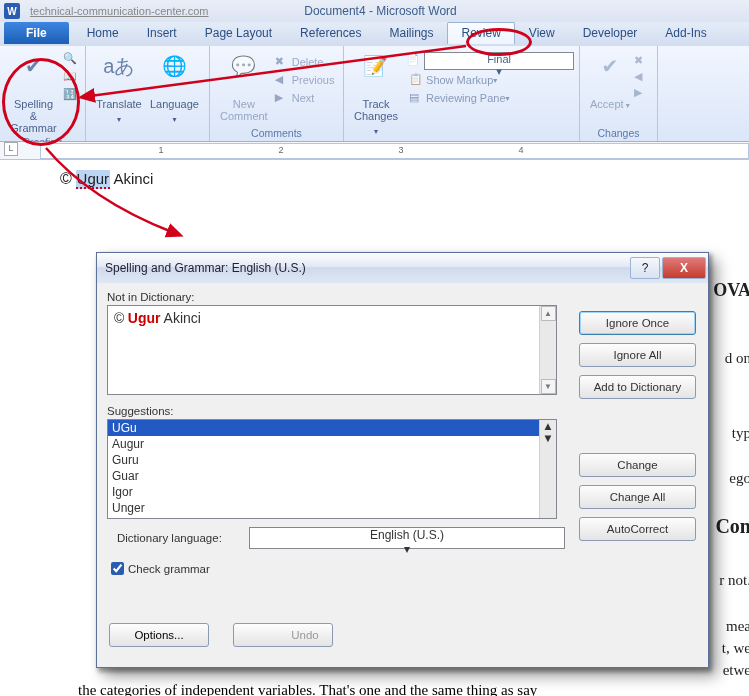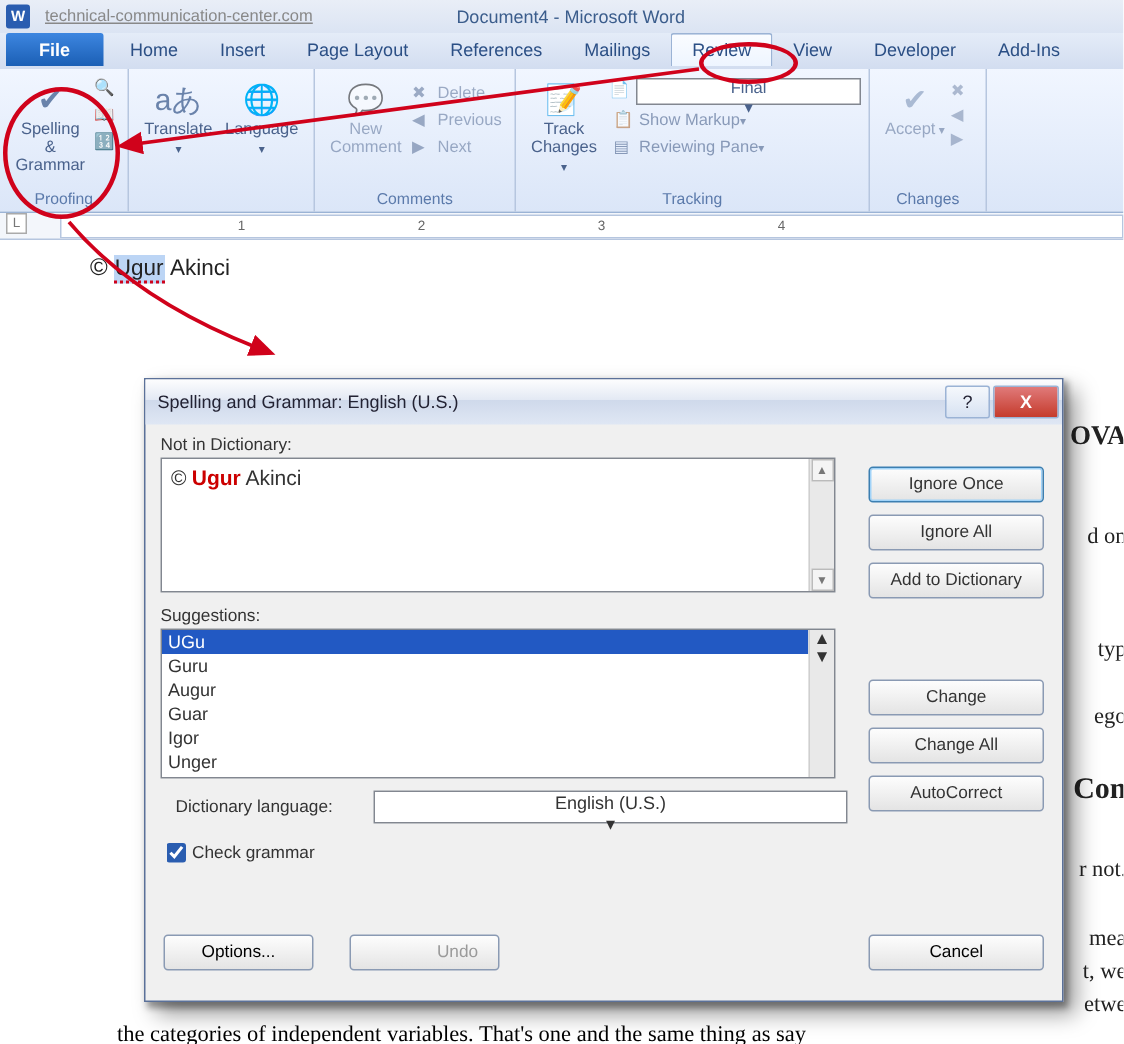--- a/index.html
+++ b/index.html
@@ -18,21 +18,21 @@
   .ribbon-tabs .tab.active { background: linear-gradient(#fafcff,#eef5ff); border:1px solid #9bb3d5; border-bottom:none; border-radius:2px 2px 0 0; padding:3px 13px 4px 13px; margin-bottom:-1px; }
 
   .circle { position:absolute; border:3px solid #d0021b; border-radius:50%; pointer-events:none; z-index:50; }
 
   
   .ribbon { height: 96px; background: linear-gradient(#f1f6ff,#dbe6f8); border-bottom:1px solid #9bb3d5; display:flex; font-size:11px; color:#4a628c; }
   .group { border-right:1px solid #b6c6df; padding:4px 6px 2px 6px; display:flex; flex-direction:column; position:relative; }
   .group .glabel { text-align:center; font-size:10.5px; color:#5b7aab; margin-top:auto; }
   .bigbtn { display:flex; flex-direction:column; align-items:center; justify-content:flex-start; padding:2px 4px; color:#4a628c; }
   .bigbtn .ic { width:32px; height:28px; display:flex; align-items:center; justify-content:center; font-size:20px; color:#6a83ab; }
-  .bigbtn .lbl { font-size:11px; text-align:center; line-height:12px; margin-top:0; }
+  .bigbtn .lbl { font-size:11px; text-align:center; line-height:12px; margin-top:18px; }
   .bigbtn.disabled { opacity:0.5; }
   .smallbtn { display:flex; align-items:center; font-size:11px; padding:1px 3px; color:#4a628c; }
   .smallbtn .ic { width:14px; height:14px; margin-right:3px; display:inline-flex; }
   .row { display:flex; }
   .col { display:flex; flex-direction:column; gap:2px; }
   .drop::after { content:" \25BE"; font-size:8px; color:#4a628c; }
 
   
   .ruler { height:18px; background:#f3f6fb; border-bottom:1px solid #b6c6df; display:flex; align-items:center; font-size:9px; color:#777; position:relative; }
   .ruler .l-lbl { position:absolute; left:4px; top:0; width:14px; height:14px; border:1px solid #aaa; background:#fff; font-size:9px; text-align:center; }
@@ -276,22 +276,22 @@
       <div class="dlgbtn default">Ignore Once</div>
       <div class="dlgbtn">Ignore All</div>
       <div class="dlgbtn">Add to Dictionary</div>
     </div>
 
     <div style="margin-top:10px;">
       <label>Suggestions:</label>
       <div class="txtbox sugbox" style="margin-top:2px;">
         <div class="list">
           <div class="item sel">UGu</div>
+          <div class="item">Augur</div>
           <div class="item">Guru</div>
-          <div class="item">Augur</div>
           <div class="item">Guar</div>
           <div class="item">Igor</div>
           <div class="item">Unger</div>
         </div>
         <div class="scroll">
           <div class="sbtn">▲</div>
           <div class="track"></div>
           <div class="sbtn">▼</div>
         </div>
       </div>
@@ -313,15 +313,14 @@
 
     <label class="chk">
       <input type="checkbox" checked="" style="">
       <span>Check grammar</span>
     </label>
   </div>
   <div class="dlg-foot">
     <div class="dlgbtn optbtn">Options...</div>
     <div class="dlgbtn optbtn disabled">Undo</div>
     <div class="spacer"></div>
-    <div class="dlgbtn" style="width:117px;">Cancel</div>
   </div>
 </div>
 
 </body></html>

